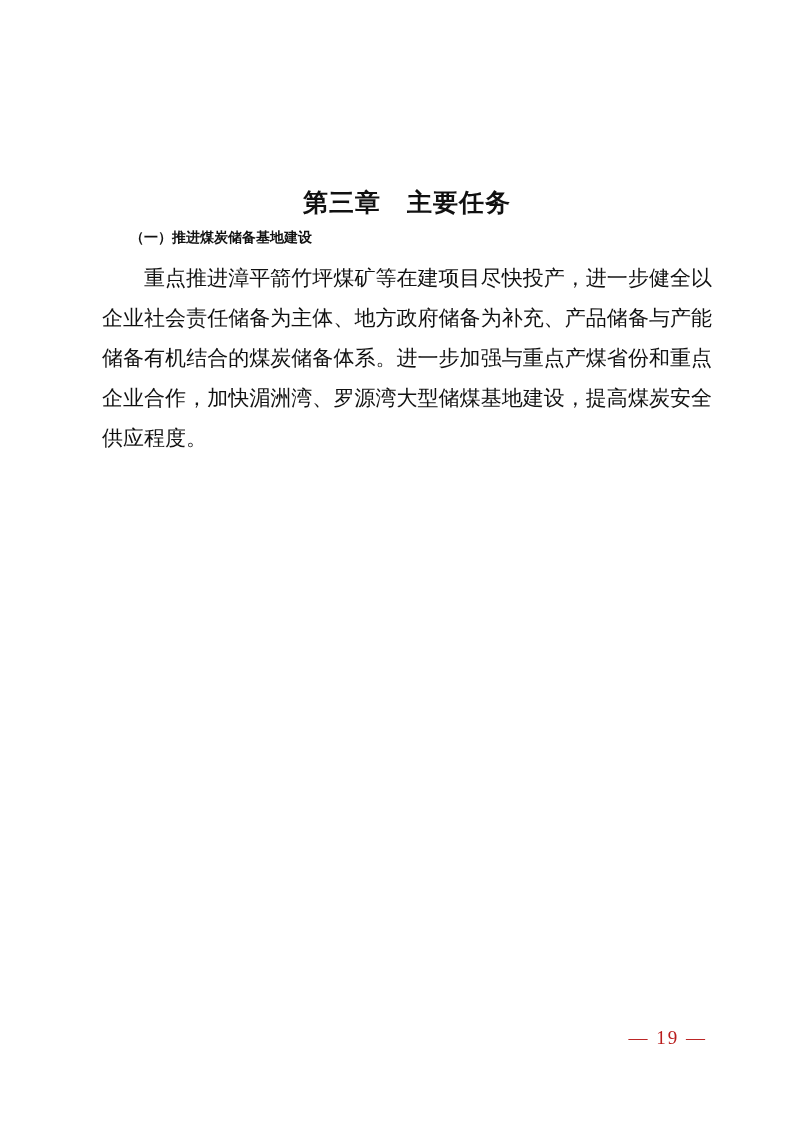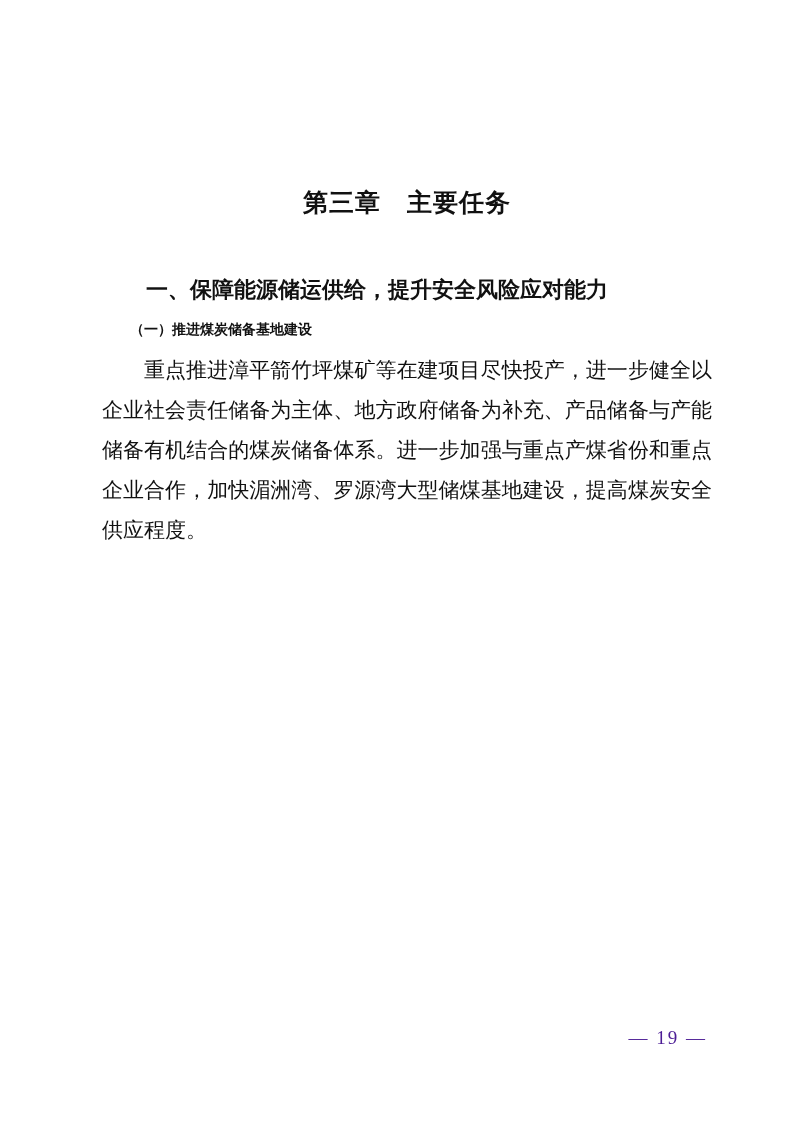--- a/index.html
+++ b/index.html
@@ -58,33 +58,32 @@
     text-justify: inter-ideograph;
     text-indent: 2em;
   }
   .page-number {
     position: absolute;
     top: 1026px;
     right: 93px;
     font-size: 19px;
     line-height: 24px;
     letter-spacing: 2px;
-    color: #4c1d95;
+    color: #b91c1c;
     font-family: "Liberation Serif", "DejaVu Serif", serif;
   }
 </style>
 </head>
 <body>
 
 <div class="sheet">
   <div class="content">
 
     <h1 class="doc-title">第三章　主要任务</h1>
 
-    <h2 class="section-heading">一、保障能源储运供给，提升安全风险应对能力</h2>
 
     <h3 class="sub-heading">（一）推进煤炭储备基地建设</h3>
 
     <p class="body-para">重点推进漳平箭竹坪煤矿等在建项目尽快投产，进一步健全以企业社会责任储备为主体、地方政府储备为补充、产品储备与产能储备有机结合的煤炭储备体系。进一步加强与重点产煤省份和重点企业合作，加快湄洲湾、罗源湾大型储煤基地建设，提高煤炭安全供应程度。</p>
 
 
 
 
   </div>
 

